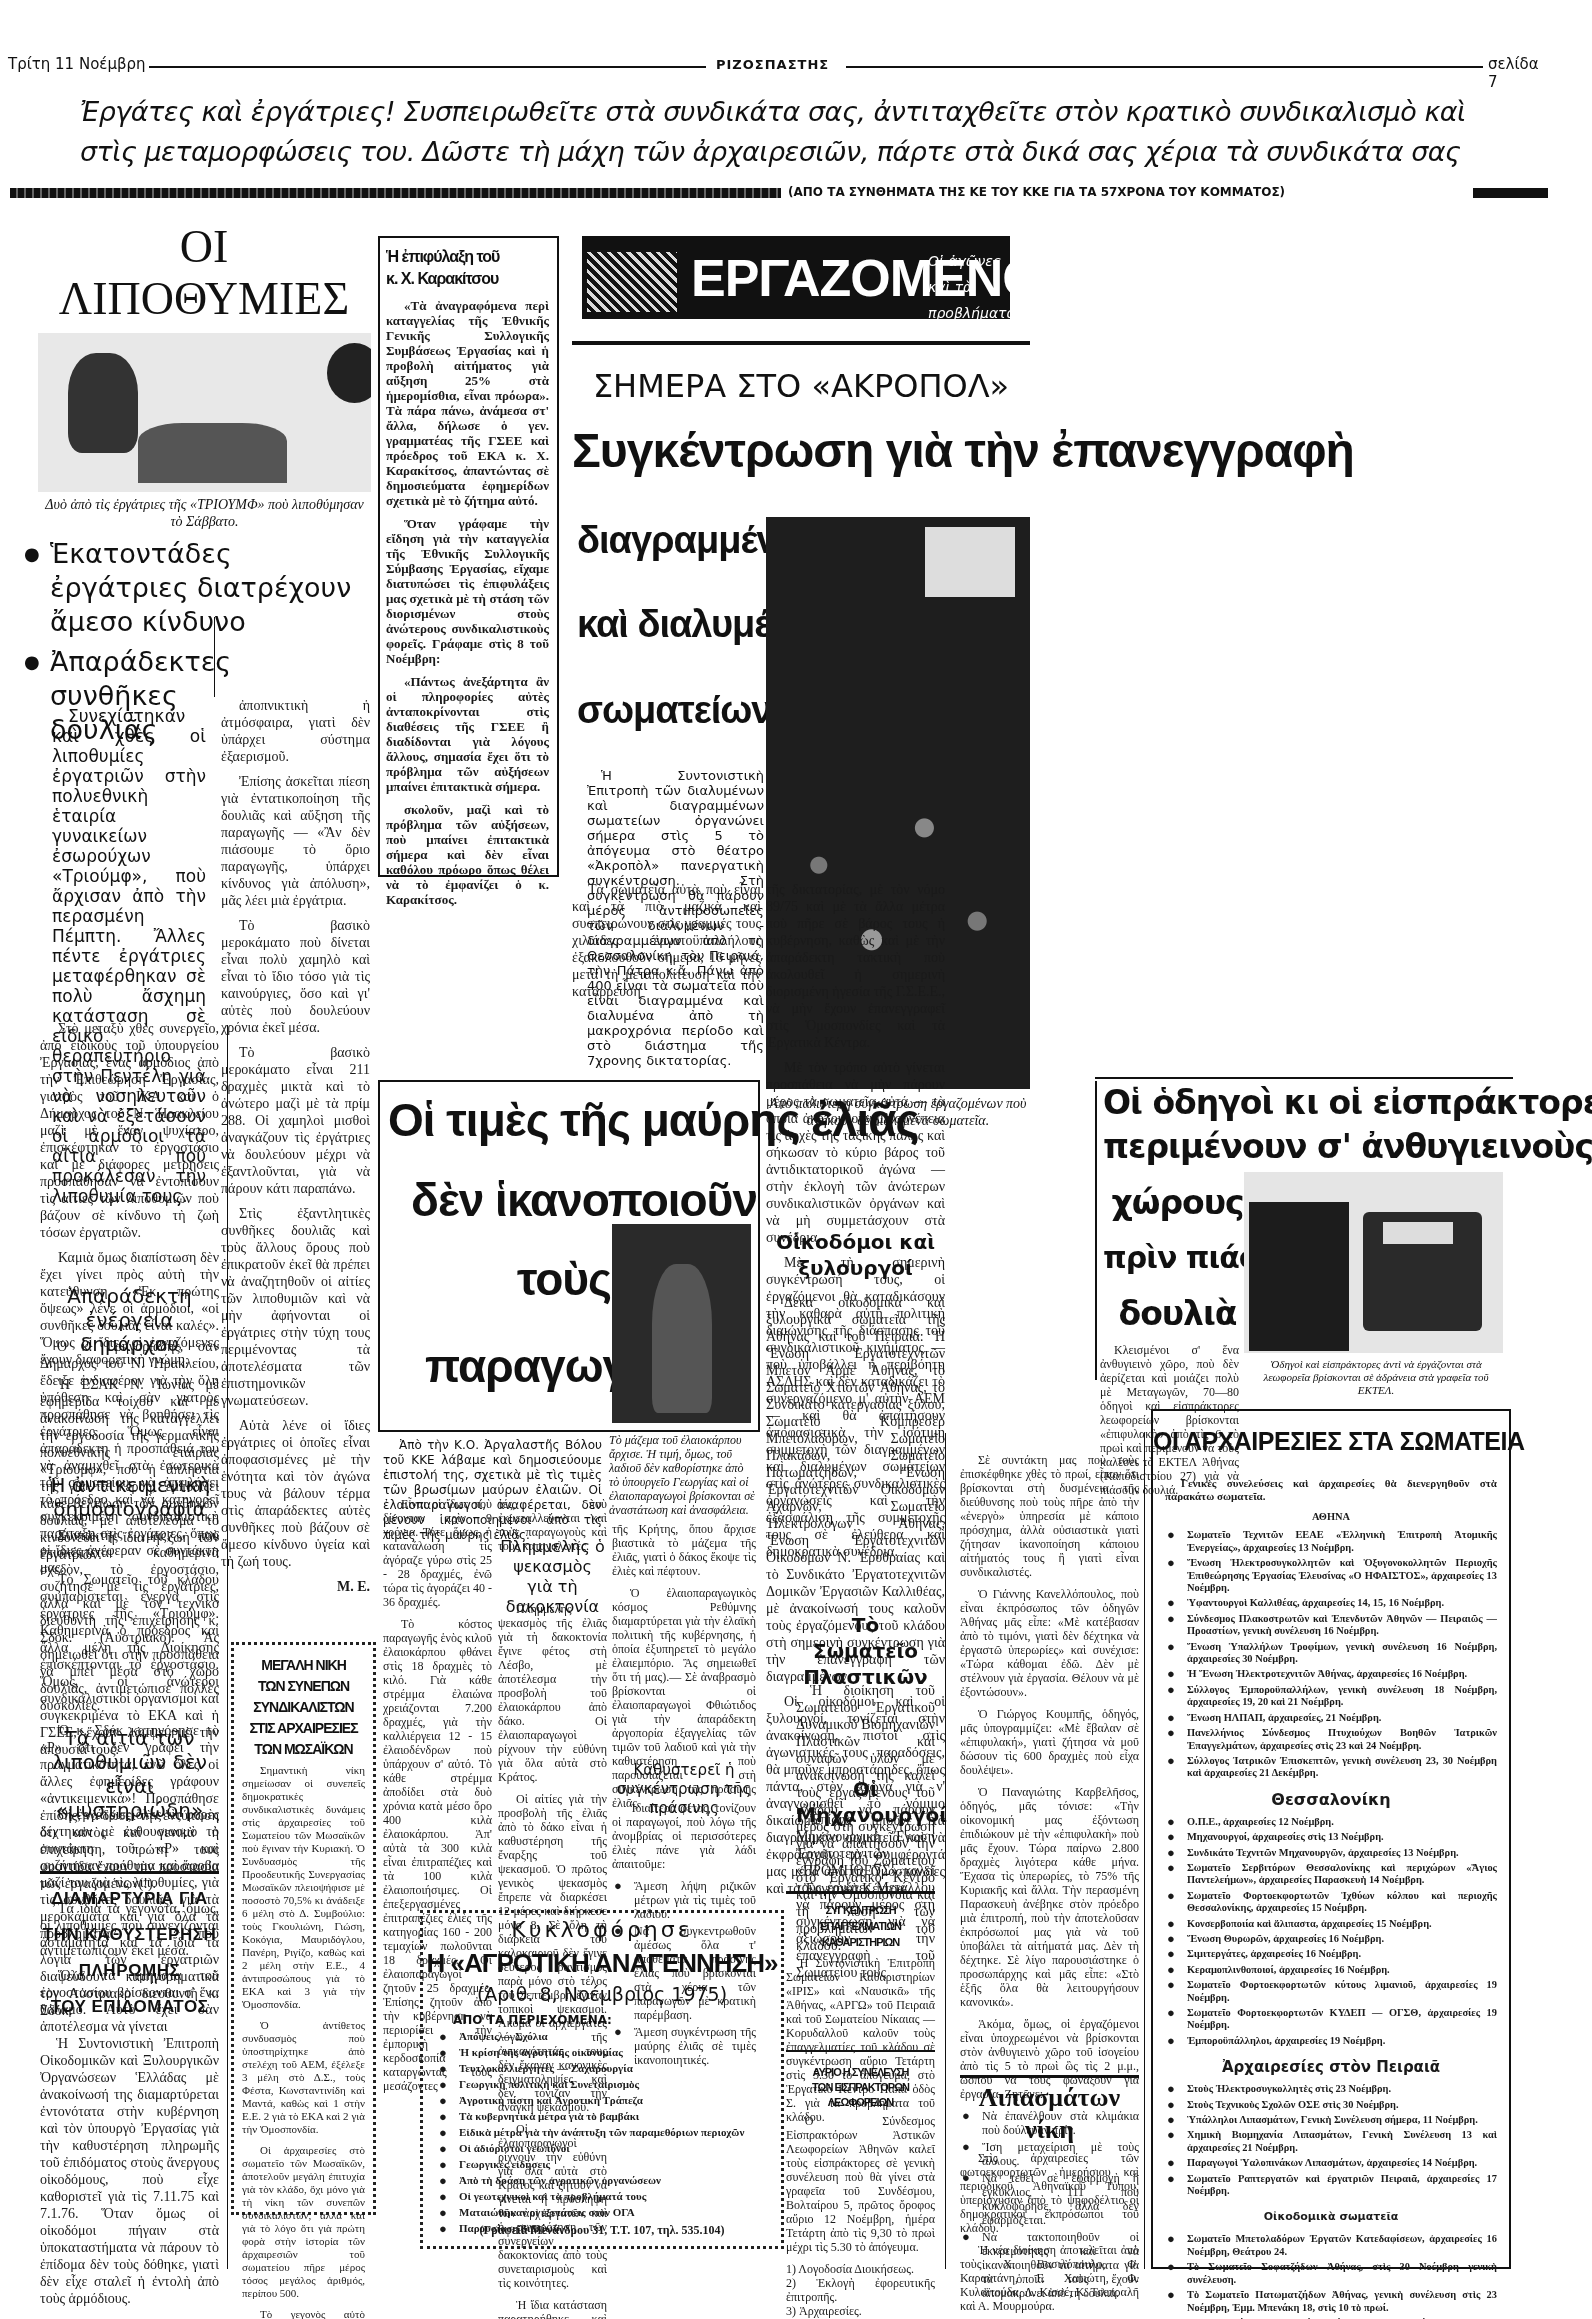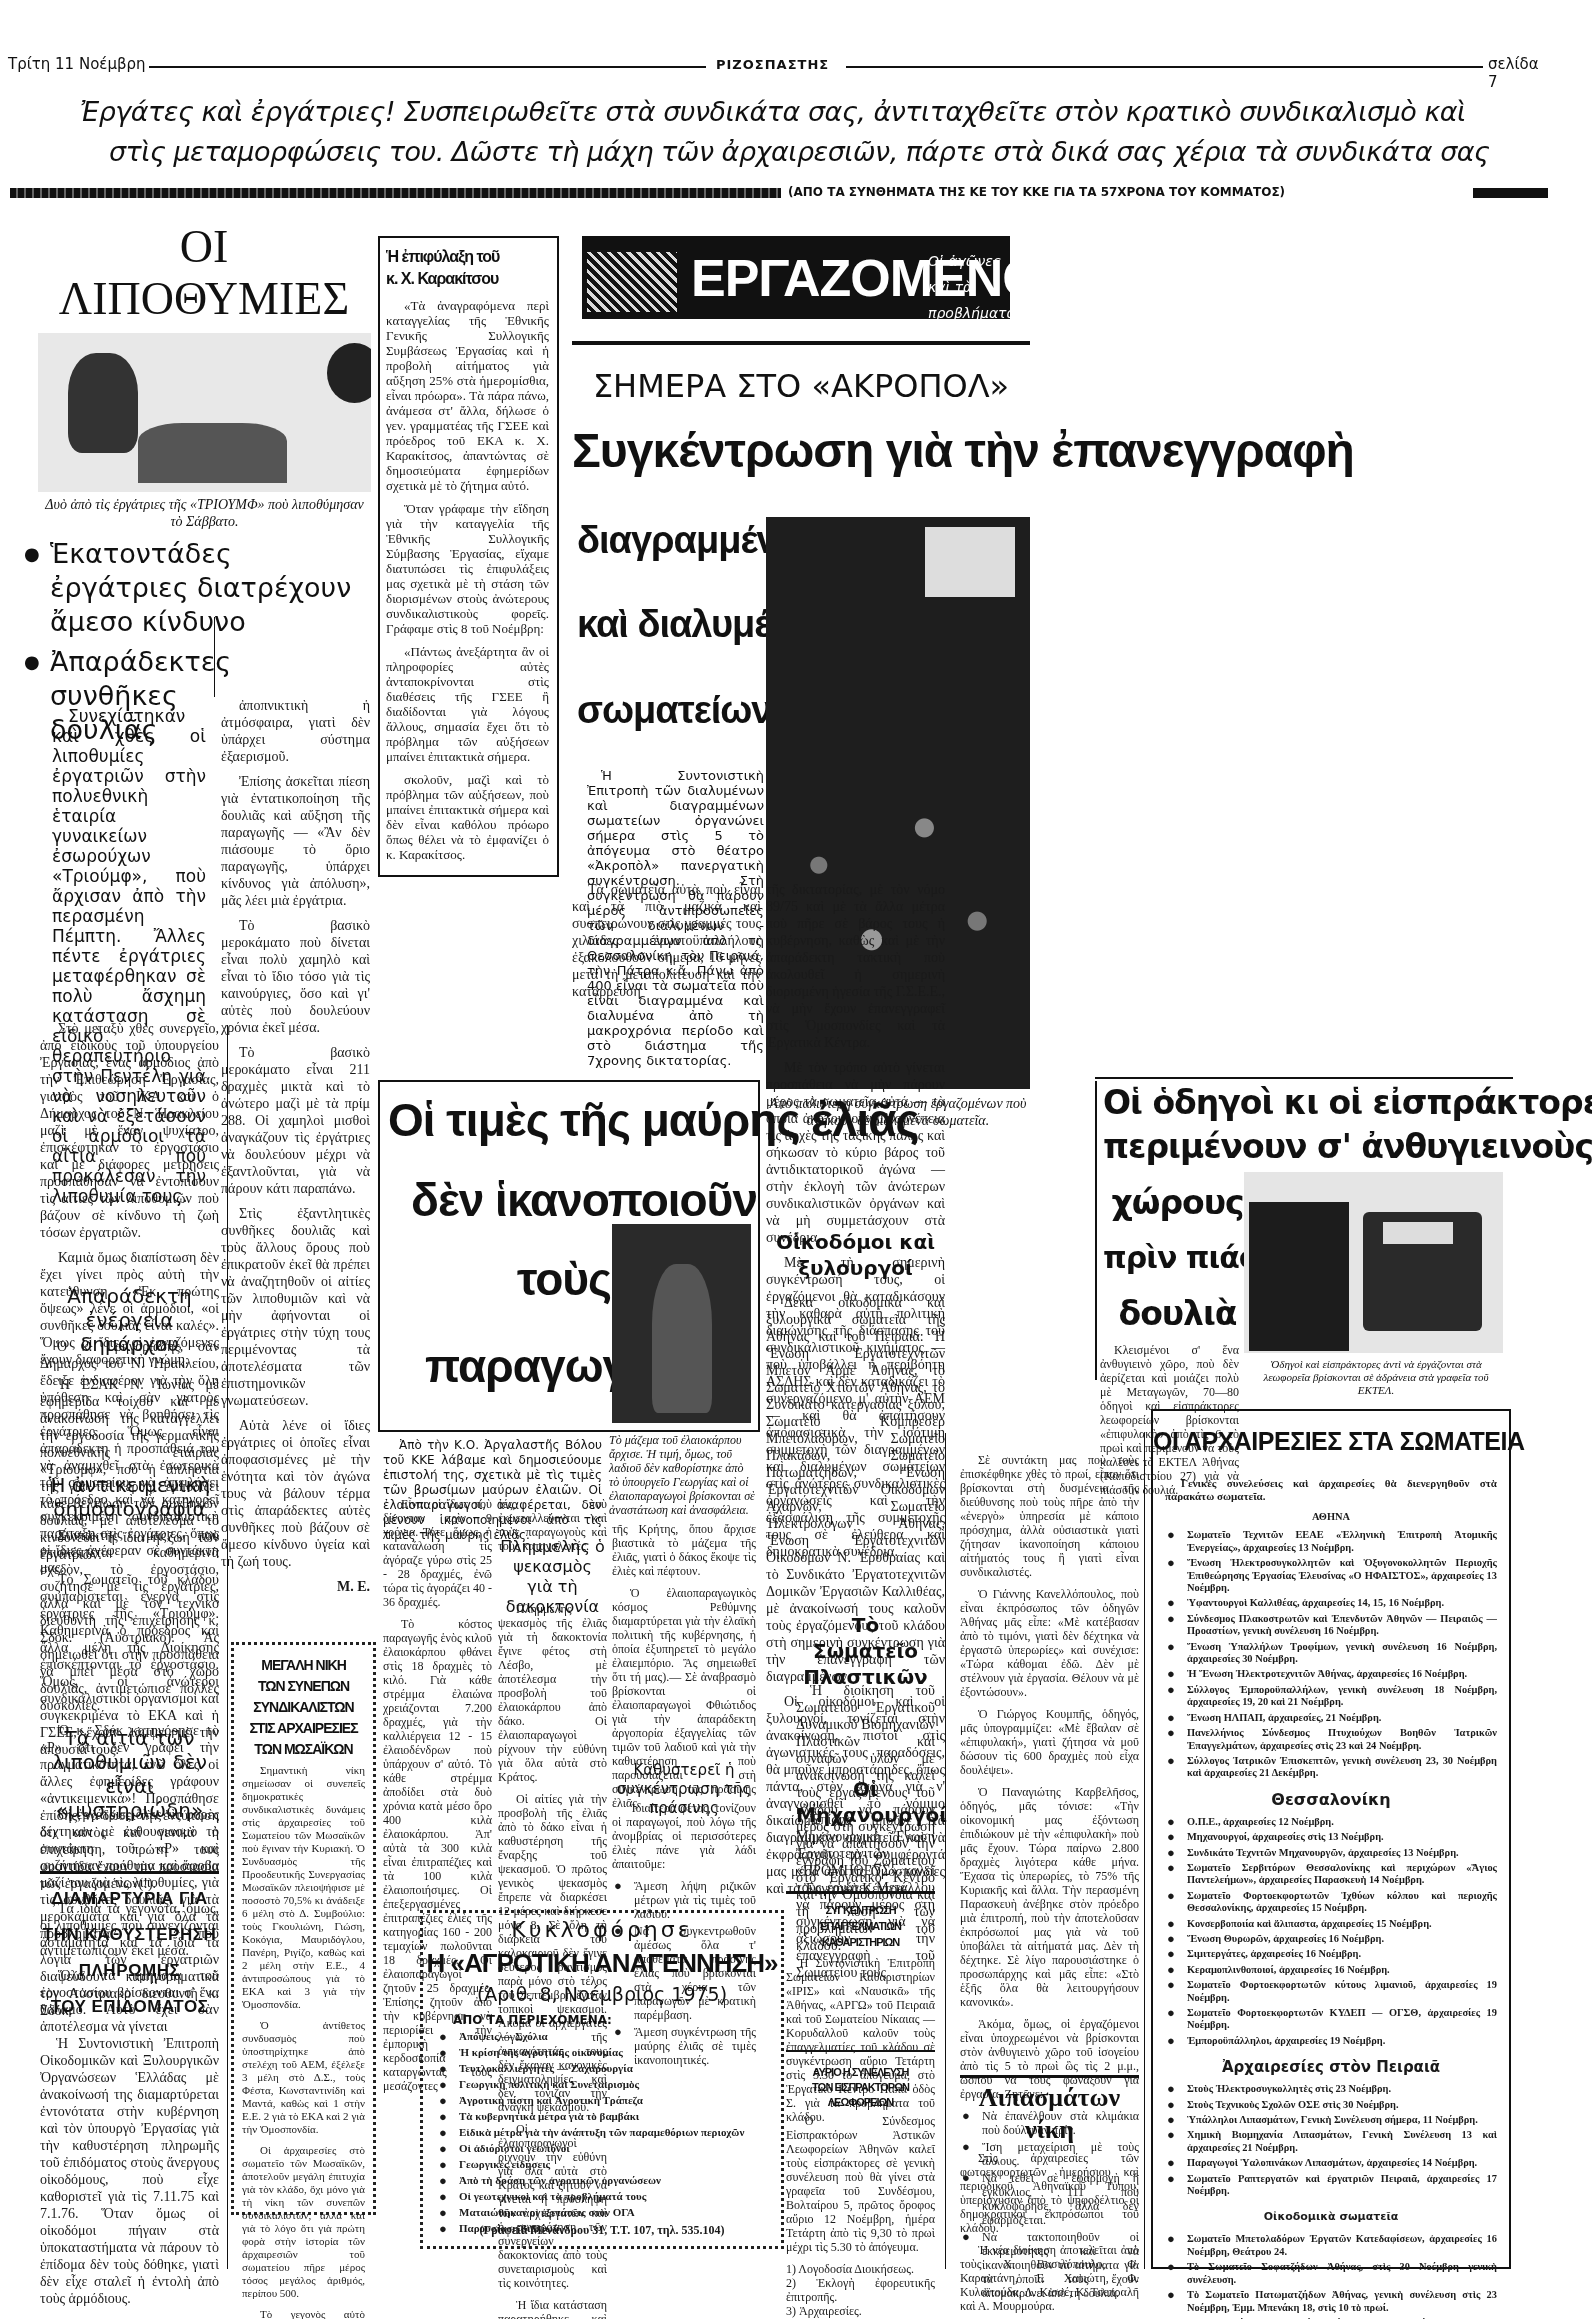--- a/index.html
+++ b/index.html
@@ -27,21 +27,21 @@
 <div class="abs" style="left:0;top:55px;width:1552px;height:24px;">
   <span class="abs sans" style="left:8px;top:0;font-size:15px;">Τρίτη 11 Νοέμβρη</span>
   <div class="rule" style="left:149px;top:11px;width:557px;height:2px;"></div>
   <span class="abs sans" style="left:716px;top:2px;font-size:13px;font-weight:bold;letter-spacing:1px;">ΡΙΖΟΣΠΑΣΤΗΣ</span>
   <div class="rule" style="left:846px;top:11px;width:637px;height:2px;"></div>
   <span class="abs sans" style="left:1488px;top:0;font-size:15px;">σελίδα 7</span>
 </div>
 
 <div class="abs" style="left:80px;top:92px;width:1453px;">
   <div class="sans" style="font-size:27px;font-style:italic;line-height:40px;letter-spacing:-0.5px;white-space:nowrap;">Ἐργάτες καὶ ἐργάτριες! Συσπειρωθεῖτε στὰ συνδικάτα σας, ἀντιταχθεῖτε στὸν κρατικὸ συνδικαλισμὸ καὶ</div>
-  <div class="sans" style="font-size:27px;font-style:italic;line-height:40px;letter-spacing:-0.5px;white-space:nowrap;margin-left:29px;">στὶς μεταμορφώσεις του. Δῶστε τὴ μάχη τῶν ἀρχαιρεσιῶν, πάρτε στὰ δικά σας χέρια τὰ συνδικάτα σας</div>
+  <div class="sans" style="font-size:27px;font-style:italic;line-height:40px;letter-spacing:-0.5px;white-space:nowrap;">στὶς μεταμορφώσεις του. Δῶστε τὴ μάχη τῶν ἀρχαιρεσιῶν, πάρτε στὰ δικά σας χέρια τὰ συνδικάτα σας</div>
 </div>
 <div class="abs" style="left:10px;top:185px;width:1537px;height:16px;">
   <div class="rule" style="left:0;top:3px;width:771px;height:10px;background:repeating-linear-gradient(90deg,#111 0 6px,#666 6px 8px);"></div>
   <span class="abs sans" style="left:778px;top:0;font-size:12px;font-weight:bold;white-space:nowrap;">(ΑΠΟ ΤΑ ΣΥΝΘΗΜΑΤΑ ΤΗΣ ΚΕ ΤΟΥ ΚΚΕ ΓΙΑ ΤΑ 57ΧΡΟΝΑ ΤΟΥ ΚΟΜΜΑΤΟΣ)</span>
   <div class="rule" style="left:1463px;top:3px;width:75px;height:10px;"></div>
 </div>
 
 <div class="abs serif" style="left:40px;top:221px;width:328px;text-align:center;font-size:46px;line-height:52px;">
   <div>ΟΙ ΛΙΠΟΘΥΜΙΕΣ</div>
   <div>ΣΤΗΝ ΤΡΙΟΥΜΦ</div>
@@ -109,21 +109,21 @@
 </div>
 <div class="abs body-text small" style="left:40px;top:2035px;width:179px;text-indent:16px;">Ἡ Συντονιστικὴ Ἐπιτροπὴ Οἰκοδομικῶν καὶ Ξυλουργικῶν Ὀργανώσεων Ἑλλάδας μὲ ἀνακοίνωσή της διαμαρτύρεται ἐντονότατα στὴν κυβέρνηση καὶ τὸν ὑπουργὸ Ἐργασίας γιὰ τὴν καθυστέρηση πληρωμῆς τοῦ ἐπιδόματος στοὺς ἄνεργους οἰκοδόμους, ποὺ εἶχε καθοριστεῖ γιὰ τὶς 7.11.75 καὶ 7.1.76. Ὅταν ὅμως οἱ οἰκοδόμοι πήγαιν στὰ ὑποκαταστήματα νὰ πάρουν τὸ ἐπίδομα δὲν τοὺς δόθηκε, γιατὶ δὲν εἶχε σταλεῖ ἡ ἐντολὴ ἀπὸ τοὺς ἁρμόδιους.</div>
 
 <div class="vrule" style="left:227px;top:1025px;height:1244px;width:1px;"></div>
 
 <div class="abs" style="left:378px;top:236px;width:177px;height:637px;border:2px solid #111;">
   <div class="abs bigslab" style="left:6px;top:8px;width:169px;font-size:16px;line-height:22px;">
     <div>Ἡ ἐπιφύλαξη τοῦ</div>
     <div>κ. Χ. Καρακίτσου</div>
   </div>
-  <div class="abs body-text small" style="left:6px;top:60px;width:163px;font-size:13px;line-height:15px;">
+  <div class="abs body-text small" style="left:6px;top:60px;width:163px;font-size:13px;line-height:15px;font-weight:bold;">
     <p>«Τὰ ἀναγραφόμενα περὶ καταγγελίας τῆς Ἐθνικῆς Γενικῆς Συλλογικῆς Συμβάσεως Ἐργασίας καὶ ἡ προβολὴ αἰτήματος γιὰ αὔξηση 25% στὰ ἡμερομίσθια, εἶναι πρόωρα». Τὰ πάρα πάνω, ἀνάμεσα στ' ἄλλα, δήλωσε ὁ γεν. γραμματέας τῆς ΓΣΕΕ καὶ πρόεδρος τοῦ ΕΚΑ κ. Χ. Καρακίτσος, ἀπαντώντας σὲ δημοσιεύματα ἐφημερίδων σχετικὰ μὲ τὸ ζήτημα αὐτό.</p>
     <p>Ὅταν γράφαμε τὴν εἴδηση γιὰ τὴν καταγγελία τῆς Ἐθνικῆς Συλλογικῆς Σύμβασης Ἐργασίας, εἴχαμε διατυπώσει τὶς ἐπιφυλάξεις μας σχετικὰ μὲ τὴ στάση τῶν διορισμένων στοὺς ἀνώτερους συνδικαλιστικοὺς φορεῖς. Γράφαμε στὶς 8 τοῦ Νοέμβρη:</p>
     <p>«Πάντως ἀνεξάρτητα ἂν οἱ πληροφορίες αὐτὲς ἀνταποκρίνονται στὶς διαθέσεις τῆς ΓΣΕΕ ἢ διαδίδονται γιὰ λόγους ἄλλους, σημασία ἔχει ὅτι τὸ πρόβλημα τῶν αὐξήσεων μπαίνει ἐπιτακτικὰ σήμερα.</p>
     <p>σκολοῦν, μαζὶ καὶ τὸ πρόβλημα τῶν αὐξήσεων, ποὺ μπαίνει ἐπιτακτικὰ σήμερα καὶ δὲν εἶναι καθόλου πρόωρο ὅπως θέλει νὰ τὸ ἐμφανίζει ὁ κ. Καρακίτσος.</p>
   </div>
 </div>
 
 <div class="abs" style="left:582px;top:236px;width:428px;height:83px;background:#111;color:#fff;">
   <div class="abs" style="left:5px;top:16px;width:90px;height:60px;background:repeating-linear-gradient(45deg,#fff 0 3px,#111 3px 7px);opacity:0.85;"></div>
   <div class="abs" style="left:109px;top:12px;font-family:'Liberation Sans',sans-serif;font-weight:bold;font-size:52px;line-height:60px;letter-spacing:-1px;">ΕΡΓΑΖΟΜΕΝΟΙ</div>

